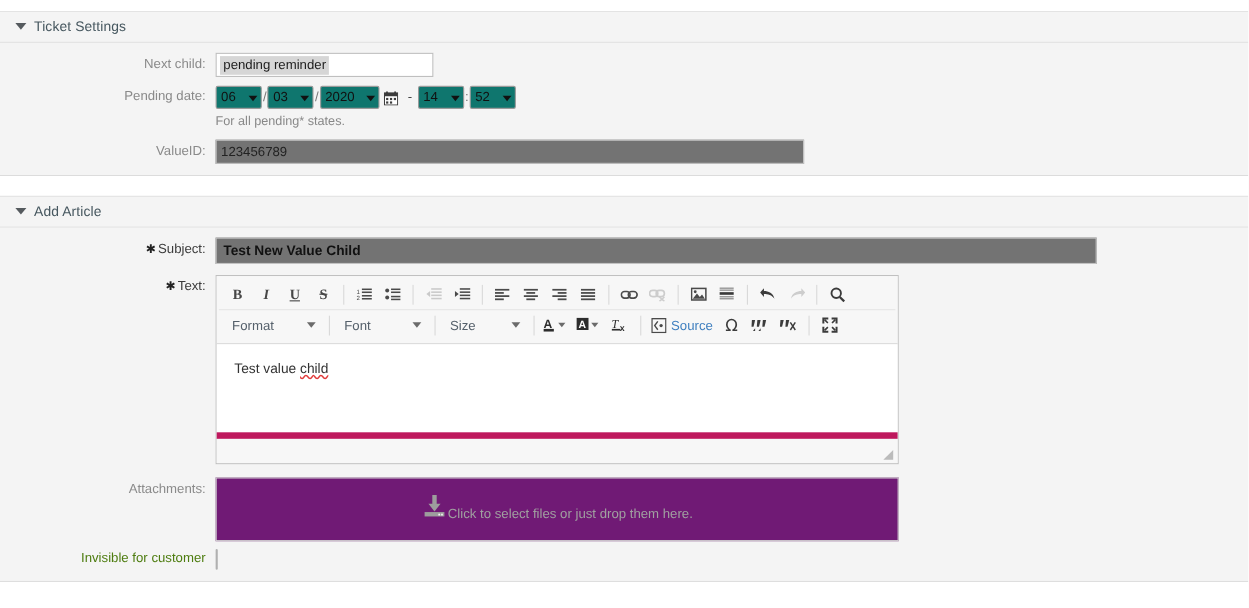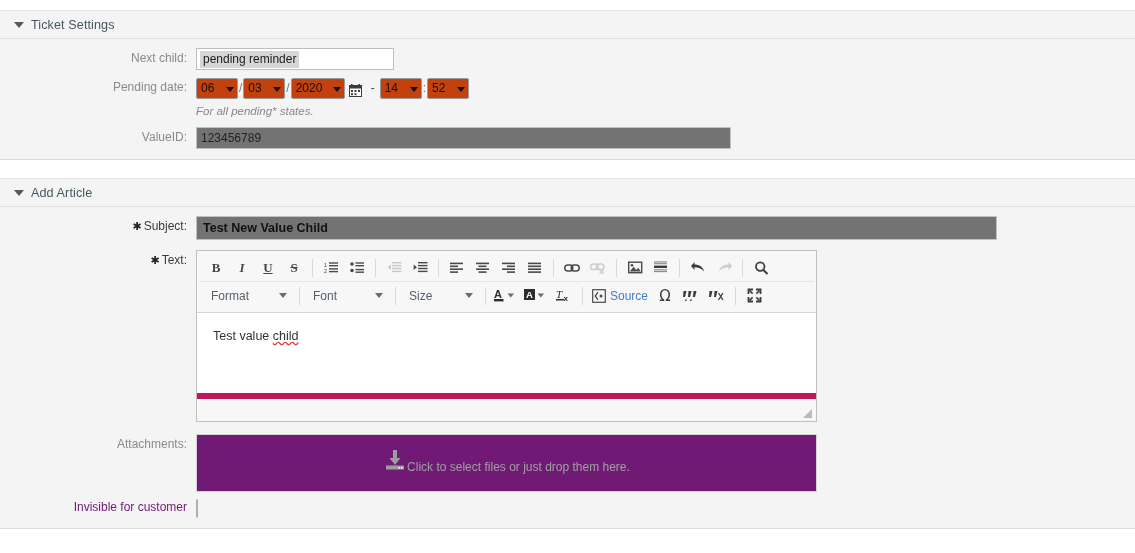--- a/index.html
+++ b/index.html
@@ -124,21 +124,21 @@
 
   
   .date-line { display: flex; align-items: center; height: 22px; }
   select.dsel {
     -webkit-appearance: none;
     -moz-appearance: none;
     appearance: none;
     box-sizing: border-box;
     height: 21px;
     border: 1px solid #9a9a9a;
-    background: #c2410c;
+    background: #0f766e;
     font-size: 12px;
     font-family: "Liberation Sans", sans-serif;
     color: #111;
     padding: 0 15px 0 4px;
     border-radius: 2px;
     outline: none;
   }
   .selwrap { position: relative; display: inline-block; }
   .selwrap .arr {
     position: absolute;
@@ -156,21 +156,20 @@
     width: 13px; height: 13px;
     margin: 0 4px 0 4px;
     position: relative;
     top: 1px;
   }
   .hint {
     font-size: 11.5px;
     color: #888;
     margin: 5px 0 0 0;
     line-height: 14px;
-    font-style: italic;
   }
 
   
   #editor {
     width: 621px;
     border: 1px solid #c0c0c0;
     background: #f7f7f7;
     box-sizing: border-box;
   }
   .ck-toolbar {
@@ -276,21 +275,21 @@
   
   .clip-row {
     display: flex;
     align-items: flex-start;
     margin-top: 8px;
   }
   .clip-label {
     width: 196px; flex: 0 0 196px;
     text-align: right; padding-right: 9px;
     box-sizing: border-box;
-    font-size: 12px; color: #701a75;
+    font-size: 12px; color: #4d7c0f;
     line-height: 14px;
     padding-left: 40px;
   }
   .chkbox {
     width: 13px; height: 13px;
     border: 1px solid #b0b0b0;
     background: #fff;
     box-sizing: border-box;
     border-radius: 2px;
   }

